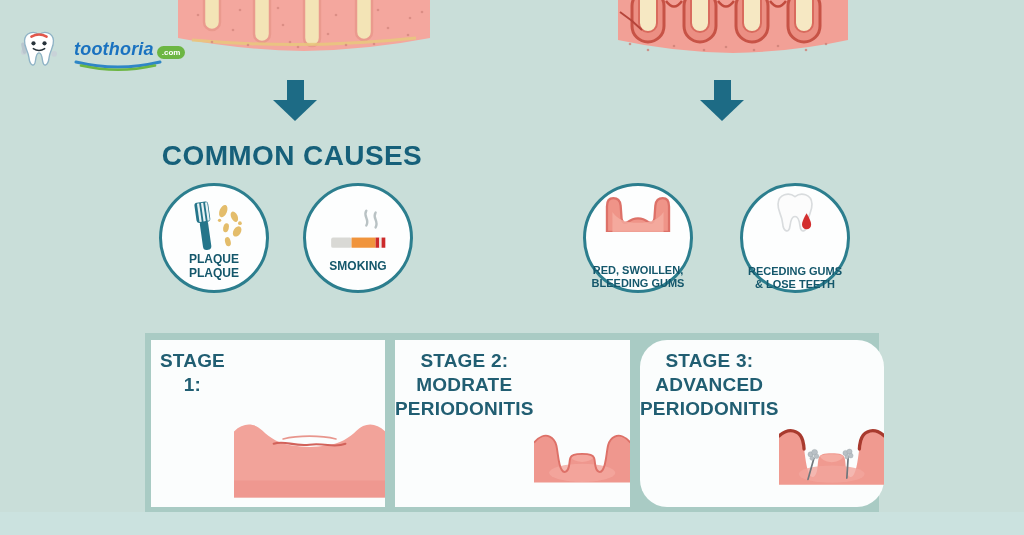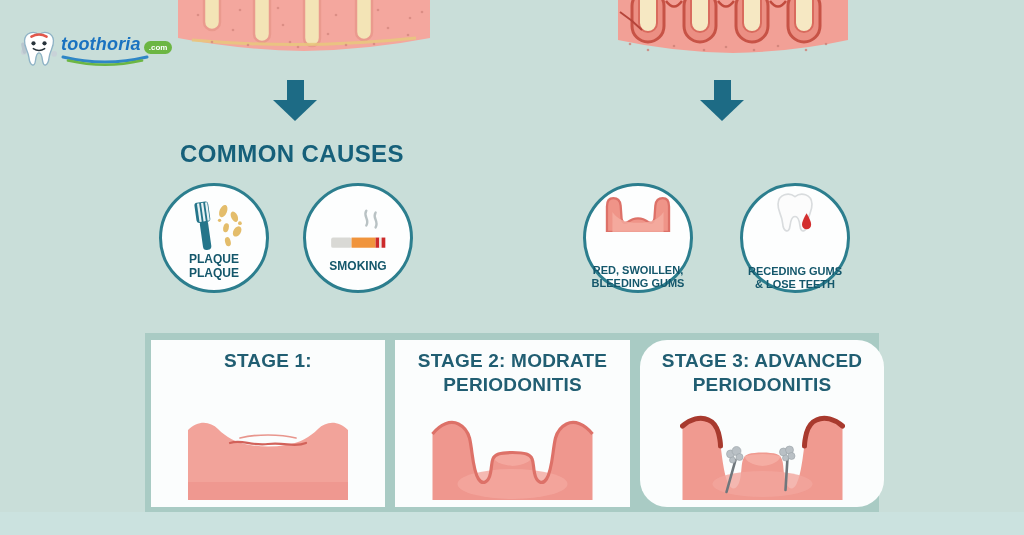--- a/index.html
+++ b/index.html
@@ -8,64 +8,64 @@
     --panel-gap:#a9cbc4; --panel-bg:#fbfdfd; --bottom-strip:#cbe2df;
     --brand-blue:#1a72c0; --brand-green:#6cb643;
   }
   *{box-sizing:border-box;}
   html,body{margin:0;padding:0;}
   body{width:1024px;height:535px;overflow:hidden;background:var(--background);
        font-family:"Liberation Sans", sans-serif;position:relative;}
   .canvas{position:absolute;inset:0;}
 
   
-  .logo{position:absolute;left:20px;top:28px;display:flex;align-items:center;gap:3px;}
+  .logo{position:absolute;left:20px;top:28px;display:flex;align-items:flex-end;gap:16px;}
   .brand-col{display:flex;flex-direction:column;}
   .brand-row{display:flex;align-items:baseline;gap:3px;}
   .brand-name{font-size:18px;font-weight:700;font-style:italic;color:var(--brand-blue);letter-spacing:.2px;}
   .brand-tld{background:var(--brand-green);color:#fff;font-size:8px;font-weight:700;
              padding:2px 5px;border-radius:7px;}
 
   
   .gums-top{position:absolute;top:0;}
   .gums-left{left:178px;}
   .gums-right{left:618px;}
 
   
   .down-arrow{position:absolute;width:44px;}
   .down-arrow .shaft{width:17px;height:20px;background:var(--accent);margin:0 auto;}
   .down-arrow .head{width:0;height:0;border-left:22px solid transparent;
                     border-right:22px solid transparent;border-top:21px solid var(--accent);}
   .arrow-causes{left:273px;top:80px;}
   .arrow-symptoms{left:700px;top:80px;}
 
   
-  .section-heading{position:absolute;width:300px;text-align:center;font-size:24px;
+  .section-heading{position:absolute;width:300px;text-align:center;font-size:28px;
       font-weight:700;color:var(--heading);letter-spacing:.4px;}
   .heading-causes{left:142px;top:140px;}
   .heading-symptoms{left:572px;top:140px;}
 
   
   .circle{position:absolute;width:110px;height:110px;border-radius:50%;
       background:#fdfefe;border:3px solid var(--circle-border);
       display:flex;flex-direction:column;align-items:center;justify-content:center;
       padding-top:4px;}
   .circle .icon{flex:0 0 auto;}
   .circle .label{font-size:12px;font-weight:700;color:var(--label-text);
       text-align:center;line-height:1.18;margin-top:2px;}
   .circle .label.small{font-size:11px;}
   .c1{left:159px;top:183px;} .c2{left:303px;top:183px;}
   .c3{left:583px;top:183px;gap:30px;} .c4{left:740px;top:183px;gap:25px;}
 
   
   .stage-band{position:absolute;left:145px;top:333px;width:734px;height:179px;
       background:var(--panel-gap);}
   .stage-panel{position:absolute;top:7px;height:167px;background:var(--panel-bg);
-      display:flex;flex-direction:column;}
-  .p1{left:6px;width:234px;} .p2{left:250px;width:235px;align-items:center;} .p3{left:495px;width:244px;border-radius:27px;}
+      display:flex;flex-direction:row;}
+  .p1{left:6px;width:234px;} .p2{left:250px;width:235px;} .p3{left:495px;width:244px;border-radius:27px;}
   .stage-title{margin-top:9px;text-align:center;font-size:19px;font-weight:700;
       color:var(--stage-title);line-height:1.25;letter-spacing:.2px;}
   .stage-gum{margin:auto auto 7px auto;display:block;}
 
   .bottom-strip{position:absolute;left:0;top:512px;width:1024px;height:23px;
       background:var(--bottom-strip);}
 </style>
 </head>
 <body>
 

